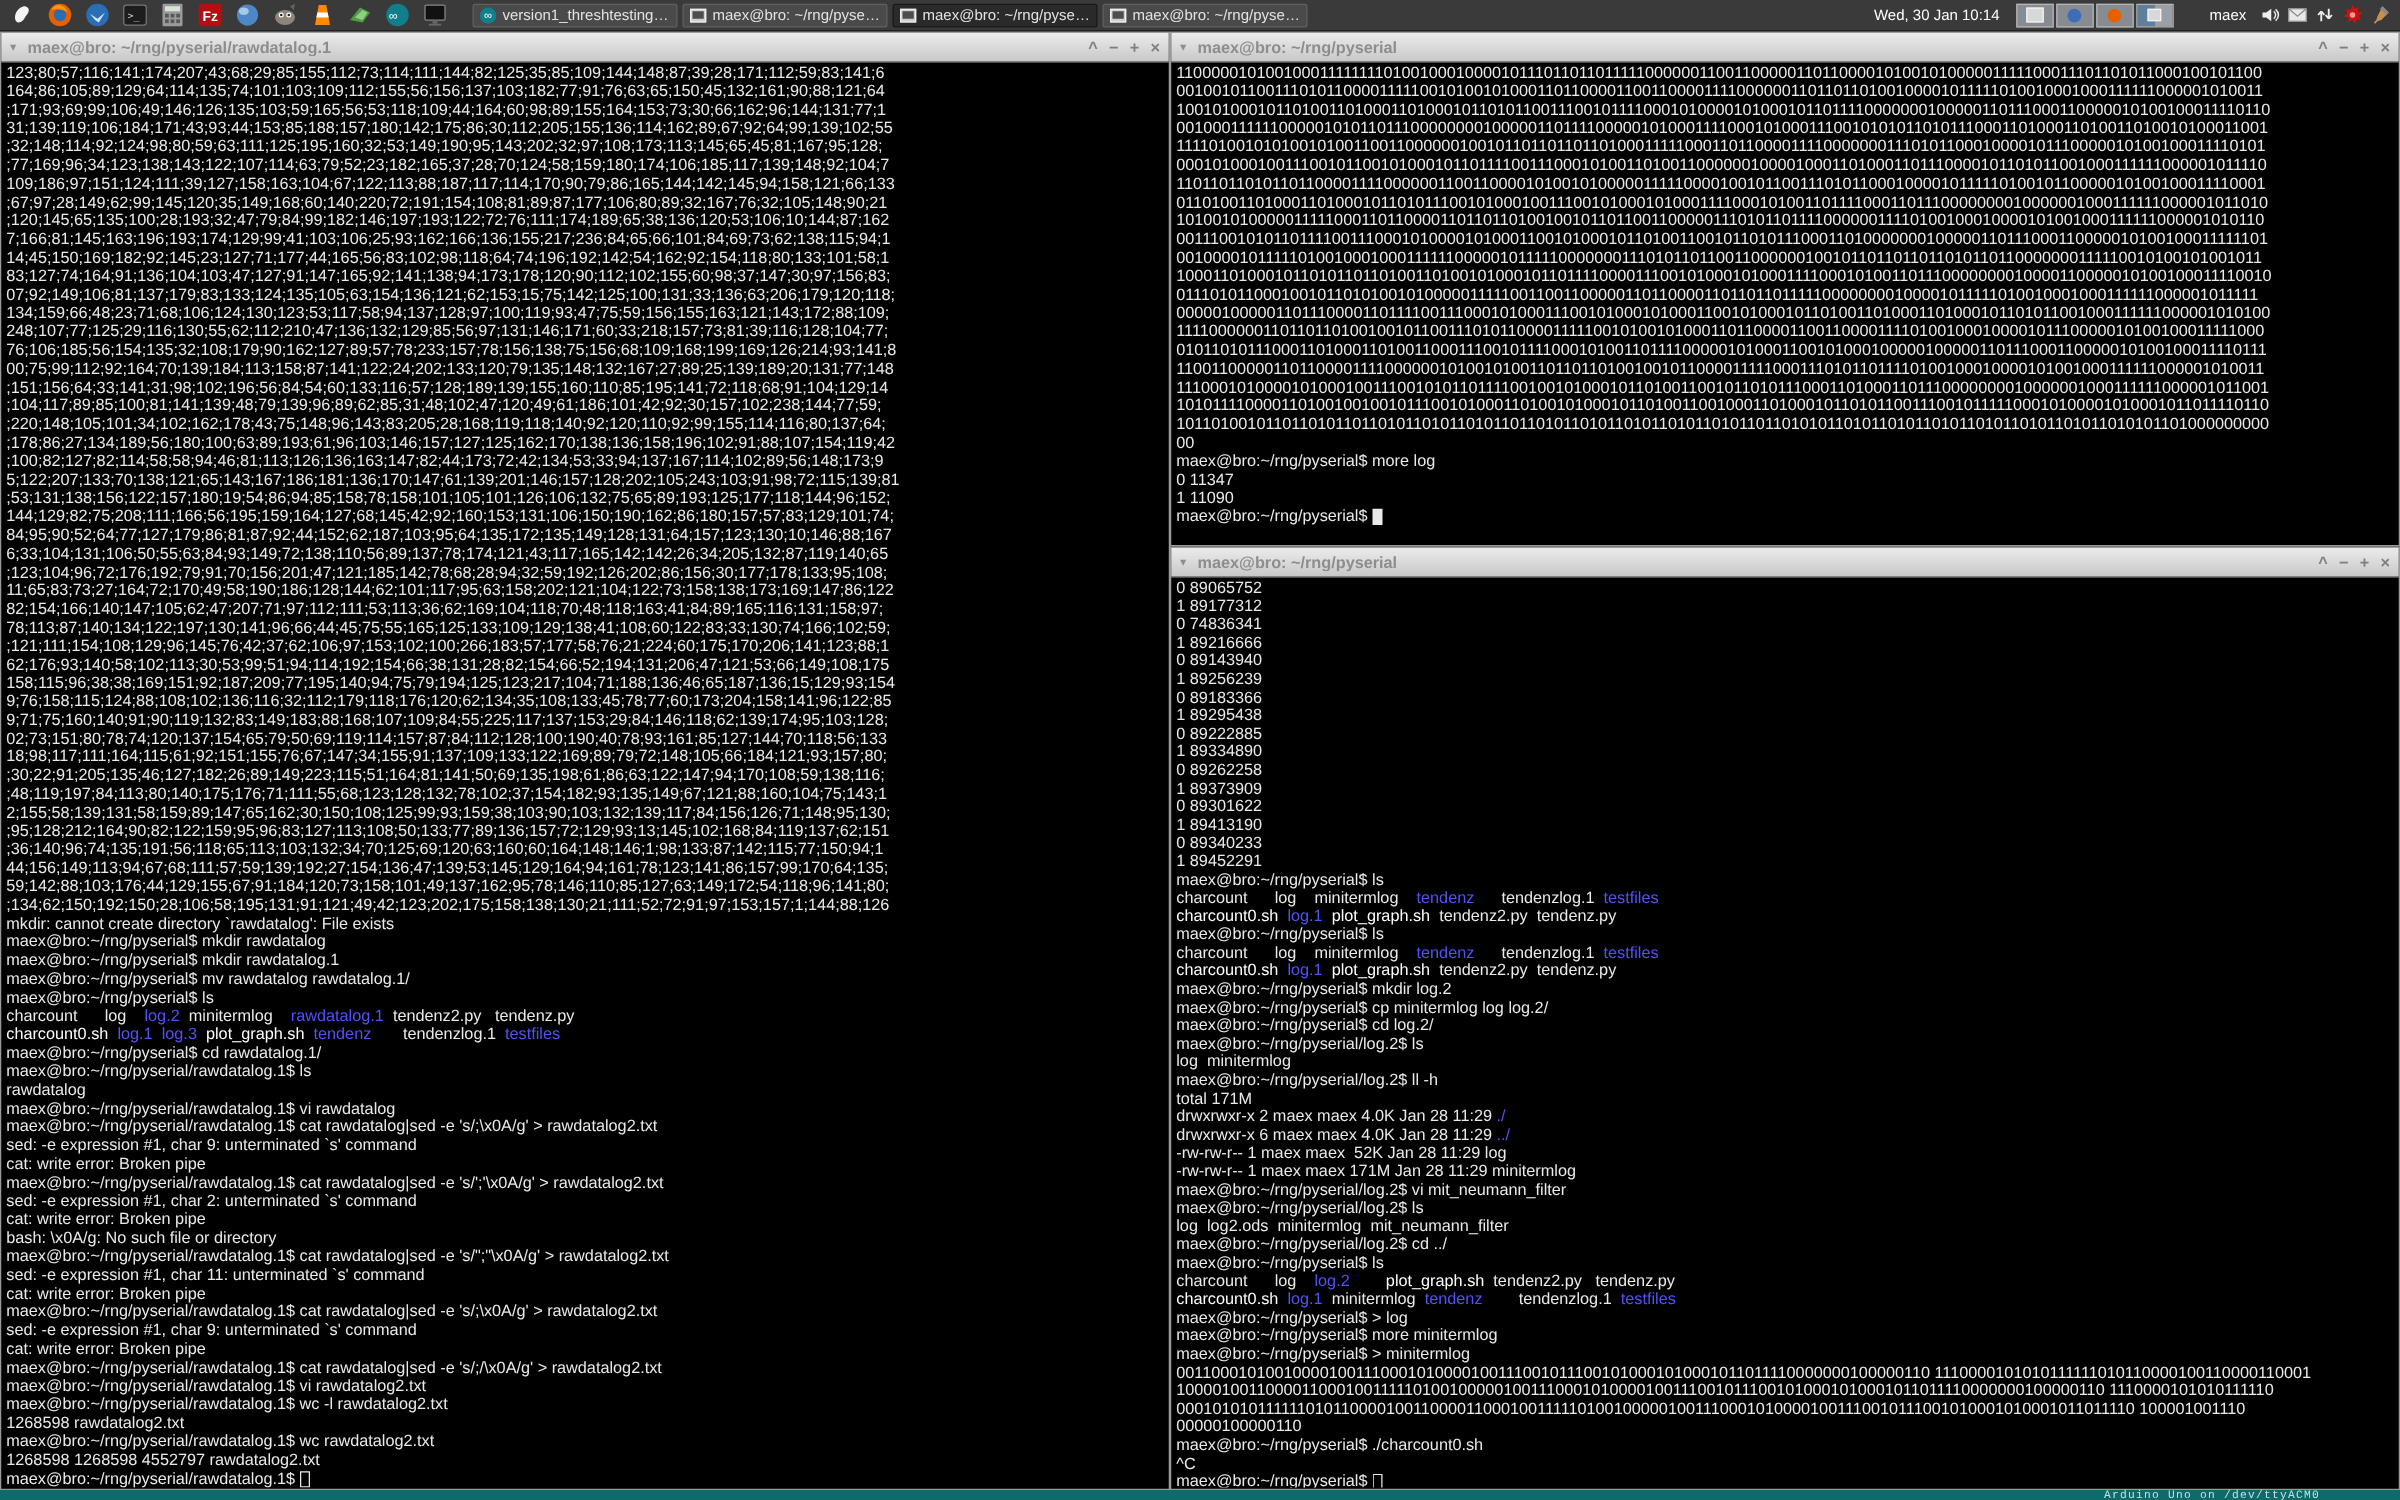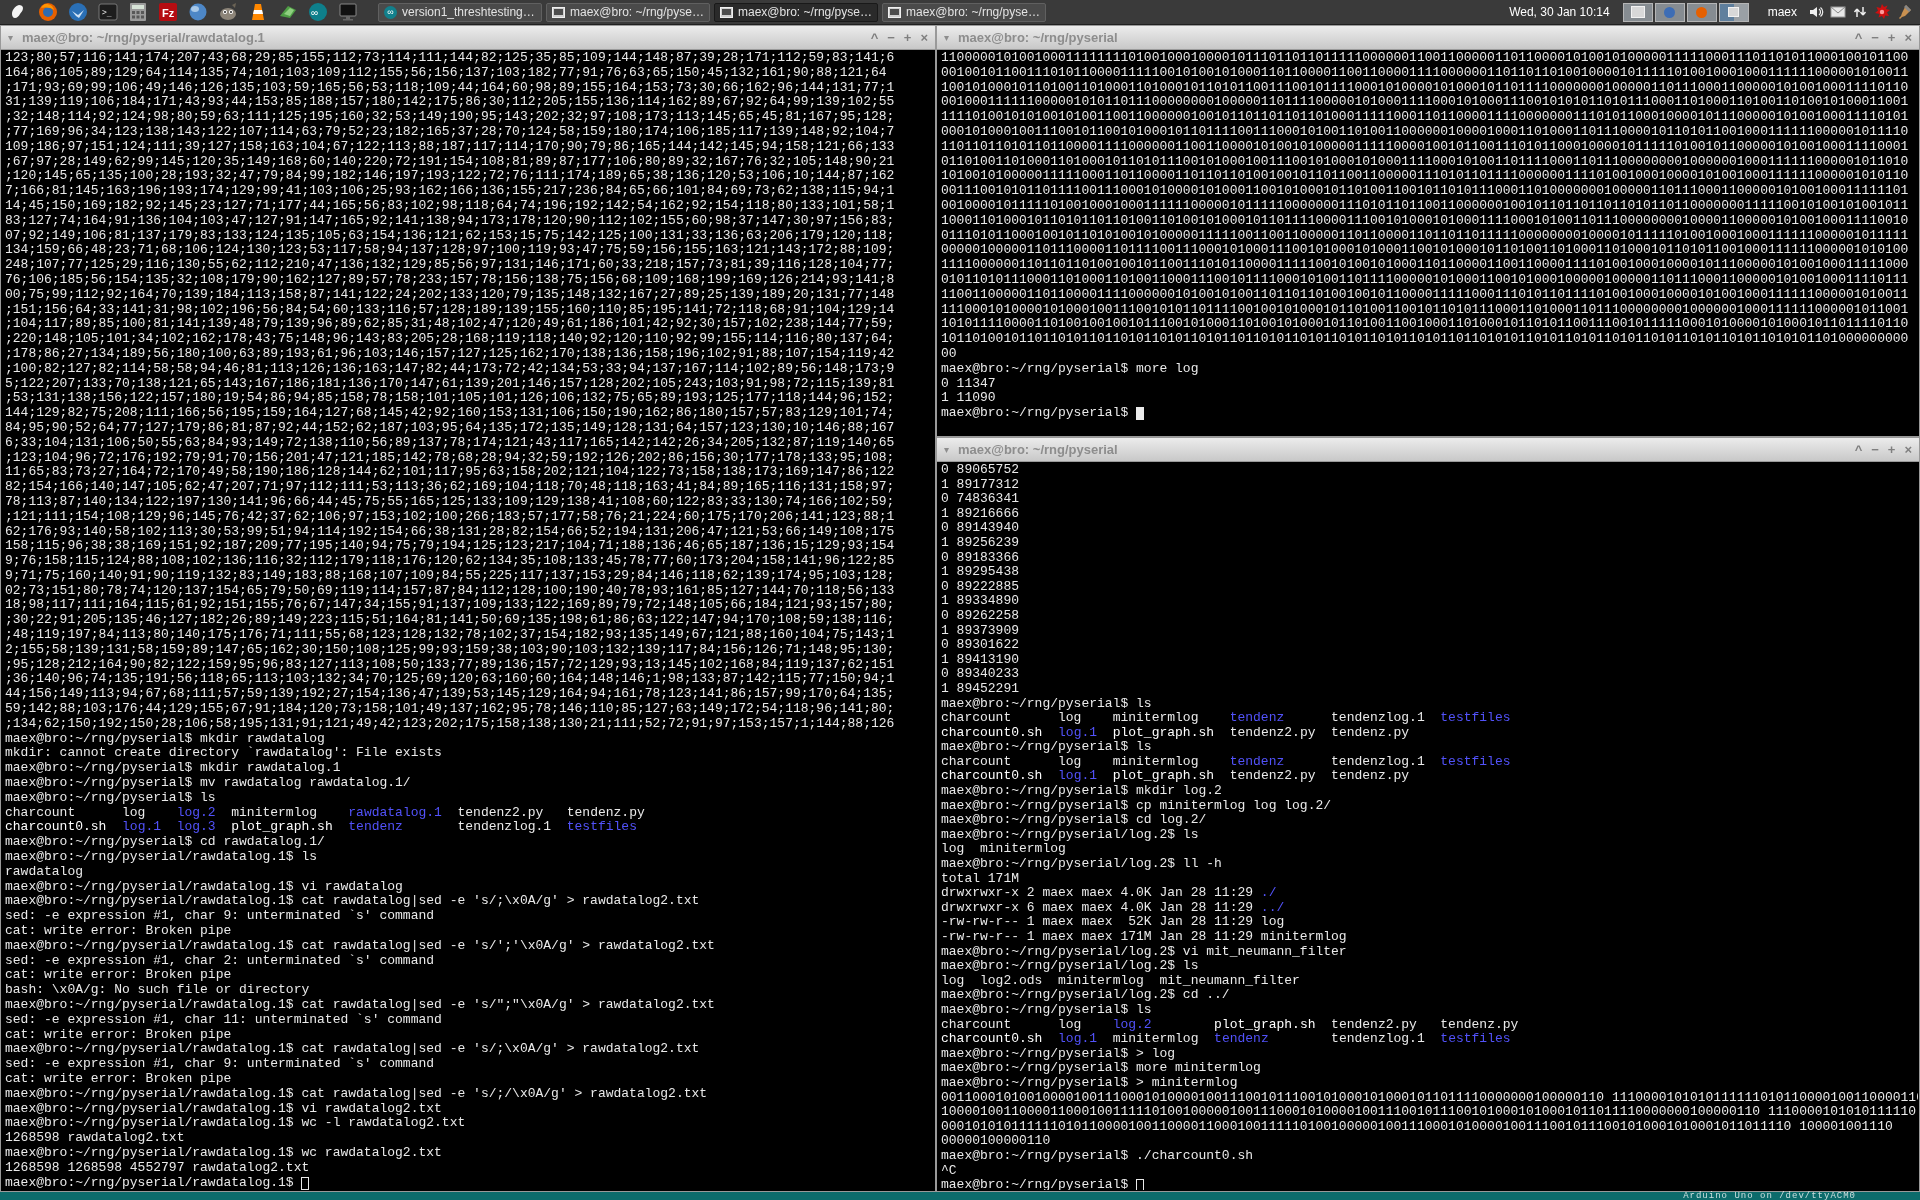--- a/index.html
+++ b/index.html
@@ -24,36 +24,36 @@
   .mini-arduino{width:13px;height:13px;border-radius:50%;background:#12808c;color:#fff;font-size:9px;
                 line-height:13px;text-align:center;flex:0 0 auto}
   .tb-spacer{flex:1 1 auto}
   .clock{color:#ffffff;font-size:12px;margin:16px 10px;white-space:nowrap}
   .pager{display:flex;gap:2px;margin-right:12px}
   .pcell{width:30px;height:19px;background:#868c91;border:1px solid #b5b5b5;box-sizing:border-box;
          display:flex;align-items:center;justify-content:center}
   .pcell .pw{width:12px;height:10px;background:#d8d8d8;border:1px solid #f2f2f2}
   .pcell .porb{width:11px;height:11px;border-radius:50%}
   .pcell.split{background:linear-gradient(90deg,#5f7f9d 50%,#9aa0a5 50%)}
-  .user{color:#fff;font-size:12px;margin:0 8px 0 4px}
+  .user{color:#fff;font-size:12px;margin:0 8px 0 14px}
   .tray{display:flex;align-items:center;gap:6px;margin-right:4px}
   .tray svg{display:block}
 
   
   .window{position:absolute;background:#000;border:1px solid #999;box-sizing:border-box}
   .titlebar{height:24px;background:linear-gradient(#ececec,#c8c8c8);border-bottom:1px solid #9a9a9a;
             display:flex;align-items:center;padding:0 7px;box-sizing:border-box}
   .menu-tri{color:#8d8d8d;font-size:10px;width:14px}
   .titlebar .title{flex:1;text-align:left;color:#8d8d8d;font-weight:bold;font-size:13px;
                    overflow:hidden;white-space:nowrap}
   .tbtns{display:flex;gap:9px}
   .tbtn{color:#7f7f7f;font-size:13px;font-weight:bold;line-height:22px}
 
   .term{position:absolute;left:1px;right:1px;top:24px;bottom:1px;overflow:hidden;
-        padding:1px 3px;font-family:Liberation Mono, monospace;font-size:13px;color:#eaeaea}
+        padding:1px 3px;font-family:Liberation Sans, sans-serif;font-size:13px;color:#eaeaea}
   .tl{white-space:pre}
   .lh148 .tl{line-height:14.8px;height:14.8px}
   .lh146 .tl{line-height:14.6px;height:14.6px}
   .c-dir{color:#5252fa}
   .c-exec{color:#ffffff}
   .c-cb{display:inline-block;width:8px;height:13px;background:#eaeaea;vertical-align:text-bottom}
   .c-ch{display:inline-block;width:8px;height:13px;box-shadow:inset 0 0 0 1px #eaeaea;vertical-align:text-bottom}
 
   #win-left{left:0;top:25px;width:936px;height:1167px}
   #win-tr{left:936px;top:25px;width:984px;height:412px}
@@ -277,22 +277,22 @@
       <div class="tl">02;73;151;80;78;74;120;137;154;65;79;50;69;119;114;157;87;84;112;128;100;190;40;78;93;161;85;127;144;70;118;56;133</div>
       <div class="tl">18;98;117;111;164;115;61;92;151;155;76;67;147;34;155;91;137;109;133;122;169;89;79;72;148;105;66;184;121;93;157;80;</div>
       <div class="tl">;30;22;91;205;135;46;127;182;26;89;149;223;115;51;164;81;141;50;69;135;198;61;86;63;122;147;94;170;108;59;138;116;</div>
       <div class="tl">;48;119;197;84;113;80;140;175;176;71;111;55;68;123;128;132;78;102;37;154;182;93;135;149;67;121;88;160;104;75;143;1</div>
       <div class="tl">2;155;58;139;131;58;159;89;147;65;162;30;150;108;125;99;93;159;38;103;90;103;132;139;117;84;156;126;71;148;95;130;</div>
       <div class="tl">;95;128;212;164;90;82;122;159;95;96;83;127;113;108;50;133;77;89;136;157;72;129;93;13;145;102;168;84;119;137;62;151</div>
       <div class="tl">;36;140;96;74;135;191;56;118;65;113;103;132;34;70;125;69;120;63;160;60;164;148;146;1;98;133;87;142;115;77;150;94;1</div>
       <div class="tl">44;156;149;113;94;67;68;111;57;59;139;192;27;154;136;47;139;53;145;129;164;94;161;78;123;141;86;157;99;170;64;135;</div>
       <div class="tl">59;142;88;103;176;44;129;155;67;91;184;120;73;158;101;49;137;162;95;78;146;110;85;127;63;149;172;54;118;96;141;80;</div>
       <div class="tl">;134;62;150;192;150;28;106;58;195;131;91;121;49;42;123;202;175;158;138;130;21;111;52;72;91;97;153;157;1;144;88;126</div>
+      <div class="tl">mkdir: cannot create directory `rawdatalog': File exists</div>
       <div class="tl">maex@bro:~/rng/pyserial$ mkdir rawdatalog</div>
-      <div class="tl">mkdir: cannot create directory `rawdatalog': File exists</div>
       <div class="tl">maex@bro:~/rng/pyserial$ mkdir rawdatalog.1</div>
       <div class="tl">maex@bro:~/rng/pyserial$ mv rawdatalog rawdatalog.1/</div>
       <div class="tl">maex@bro:~/rng/pyserial$ ls</div>
       <div class="tl"><span>charcount      log    </span><span class="c-dir">log.2</span><span>  minitermlog    </span><span class="c-dir">rawdatalog.1</span><span>  tendenz2.py   tendenz.py</span></div>
       <div class="tl"><span class="c-exec">charcount0.sh</span><span>  </span><span class="c-dir">log.1</span><span>  </span><span class="c-dir">log.3</span><span>  </span><span class="c-exec">plot_graph.sh</span><span>  </span><span class="c-dir">tendenz</span><span>       tendenzlog.1  </span><span class="c-dir">testfiles</span></div>
       <div class="tl">maex@bro:~/rng/pyserial$ cd rawdatalog.1/</div>
       <div class="tl">maex@bro:~/rng/pyserial/rawdatalog.1$ ls</div>
       <div class="tl">rawdatalog</div>
       <div class="tl">maex@bro:~/rng/pyserial/rawdatalog.1$ vi rawdatalog</div>
       <div class="tl">maex@bro:~/rng/pyserial/rawdatalog.1$ cat rawdatalog|sed -e 's/;\x0A/g' &gt; rawdatalog2.txt</div>

